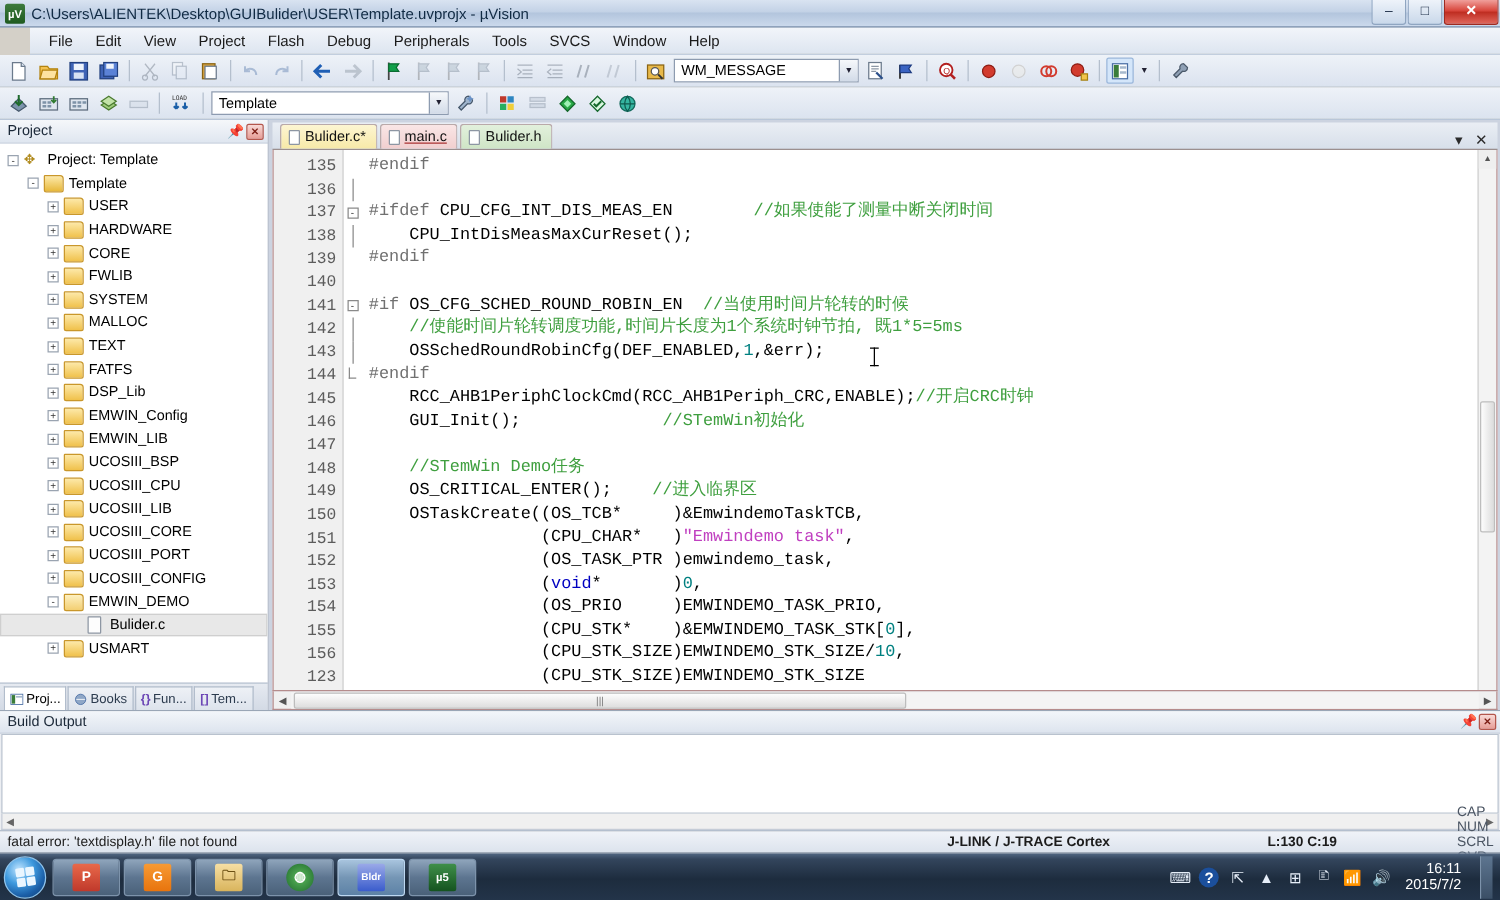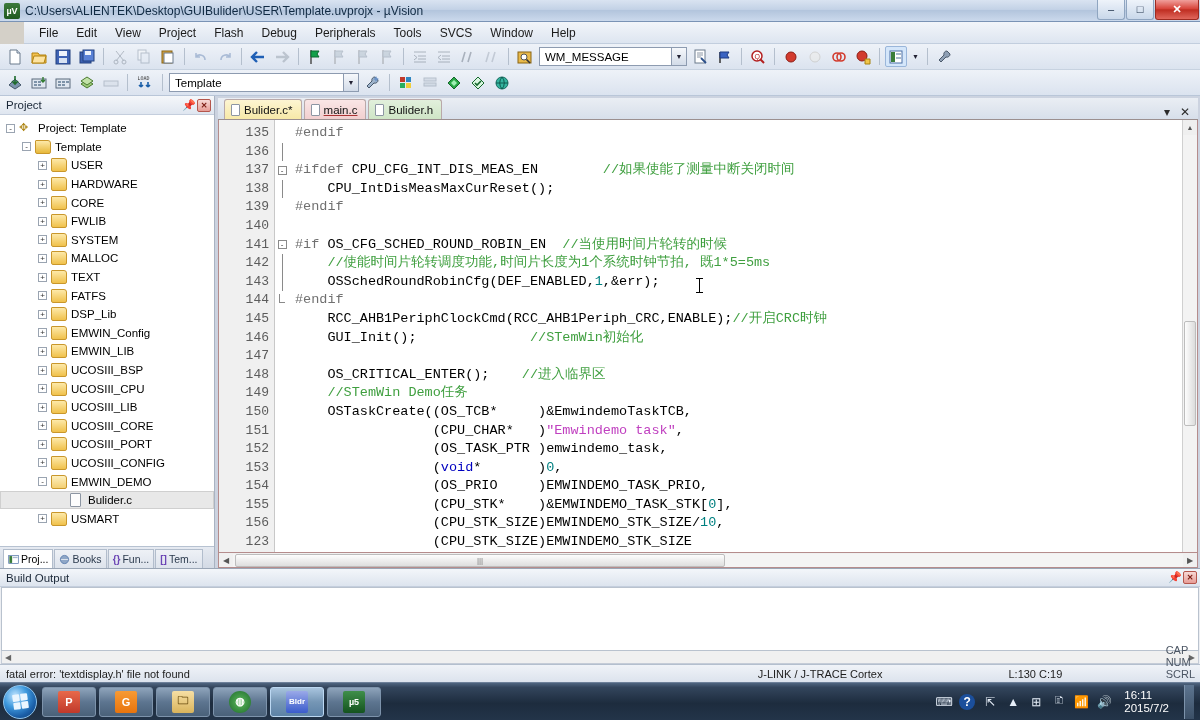--- a/index.html
+++ b/index.html
@@ -215,21 +215,21 @@
   .build-hscroll { height:13px; display:flex; align-items:center; background:#f0f0f0; border:1px solid #c5ccd7; border-top:none; margin:0 1px;}
 
   
   .statusbar {
     position:absolute; left:0; right:0; bottom:38px; height:18px;
     background:linear-gradient(to bottom,#f0f3f8,#dce3ed);
     border-top:1px solid #b4bfce; display:flex; align-items:center;
     font-size:11px; color:#1c1c1c;
   }
   .sb-msg { padding-left:6px; }
-  .sb-cell { border-left:1px solid #c0c8d4; height:26px; display:flex; align-items:center; padding:8px 8px; }
+  .sb-cell { border-left:1px solid #c0c8d4; height:26px; display:flex; align-items:center; padding:8px 8px;font-weight:bold; }
   .sb-flags { margin-left:auto; display:flex;flex-direction:column; }
   .sb-flags span { padding:0 5px; color:#4b5563; }
 
   
   .taskbar {
     position:absolute; left:0; bottom:0; width:1200px; height:38px;
     background:linear-gradient(to bottom,#4f6580 0%,#33455c 12%,#1d2c3e 55%,#233449 100%);
     display:flex; align-items:center; border-top:1px solid #6d8099;
   }
   .start-orb {
@@ -241,21 +241,21 @@
   .orb-flag i{ background:#eaf6ff; border-radius:1px; }
   .tb-item {
     height:30px; min-width:54px; margin-right:3px; border:1px solid #7d93ab; border-radius:3px;
     background:linear-gradient(to bottom,#8ea4bb,#5d7590 50%,#4a6179);
     display:flex; align-items:center; justify-content:center;
   }
   .tb-item.on { border-color:#bcd8f2; background:linear-gradient(to bottom,#a8c4de,#7596b5 50%,#5d82a6); }
   .tb-app { width:22px;height:22px;border-radius:2px;display:flex;align-items:center;justify-content:center;font-size:11px;font-weight:bold;color:#fff;}
   .tray { margin-left:auto; display:flex; align-items:center; gap:7px; padding-right:6px; color:#e6eef8; font-size:11px; }
   .tray .ic { width:16px; height:16px; display:flex; align-items:center; justify-content:center; font-size:12px; }
-  .clock { text-align:left; line-height:13px; font-size:11.5px; color:#fff; padding:0 4px; }
+  .clock { text-align:right; line-height:13px; font-size:11.5px; color:#fff; padding:0 4px; }
   .showdesk { width:10px; height:34px; border-left:1px solid #7d93ab; background:linear-gradient(to bottom,#5d7590,#3b4f66); margin-left:4px;}
 </style>
 </head>
 <body>
 
 <div id="app">
 
   <div class="titlebar">
     <div class="title-icon">µV</div>
     <div class="title-text">C:\Users\ALIENTEK\Desktop\GUIBulider\USER\Template.uvprojx - µVision</div>
@@ -801,22 +801,22 @@
               <div class="cl"><span>    CPU_IntDisMeasMaxCurReset();</span></div>
               <div class="cl"><span class="pp">#endif</span></div>
               <div class="cl"></div>
               <div class="cl"><span class="pp">#if</span><span> OS_CFG_SCHED_ROUND_ROBIN_EN  </span><span class="cmt">//当使用时间片轮转的时候</span></div>
               <div class="cl"><span>    </span><span class="cmt">//使能时间片轮转调度功能,时间片长度为1个系统时钟节拍, 既1*5=5ms</span></div>
               <div class="cl"><span>    OSSchedRoundRobinCfg(DEF_ENABLED,</span><span class="num">1</span><span>,&amp;err);</span></div>
               <div class="cl"><span class="pp">#endif</span></div>
               <div class="cl"><span>    RCC_AHB1PeriphClockCmd(RCC_AHB1Periph_CRC,ENABLE);</span><span class="cmt">//开启CRC时钟</span></div>
               <div class="cl"><span>    GUI_Init();              </span><span class="cmt">//STemWin初始化</span></div>
               <div class="cl"></div>
+              <div class="cl"><span>    </span><span class="cmt">//STemWin Demo任务</span></div>
               <div class="cl"><span>    OS_CRITICAL_ENTER();    </span><span class="cmt">//进入临界区</span></div>
-              <div class="cl"><span>    </span><span class="cmt">//STemWin Demo任务</span></div>
               <div class="cl"><span>    OSTaskCreate((OS_TCB*     )&amp;EmwindemoTaskTCB,</span></div>
               <div class="cl"><span>                 (CPU_CHAR*   )</span><span class="str">"Emwindemo task"</span><span>,</span></div>
               <div class="cl"><span>                 (OS_TASK_PTR )emwindemo_task,</span></div>
               <div class="cl"><span>                 (</span><span class="kw">void</span><span>*       )</span><span class="num">0</span><span>,</span></div>
               <div class="cl"><span>                 (OS_PRIO     )EMWINDEMO_TASK_PRIO,</span></div>
               <div class="cl"><span>                 (CPU_STK*    )&amp;EMWINDEMO_TASK_STK[</span><span class="num">0</span><span>],</span></div>
               <div class="cl"><span>                 (CPU_STK_SIZE)EMWINDEMO_STK_SIZE/</span><span class="num">10</span><span>,</span></div>
               <div class="cl"><span>                 (CPU_STK_SIZE)EMWINDEMO_STK_SIZE</span></div>
             </div>
           <div class="vscroll">

